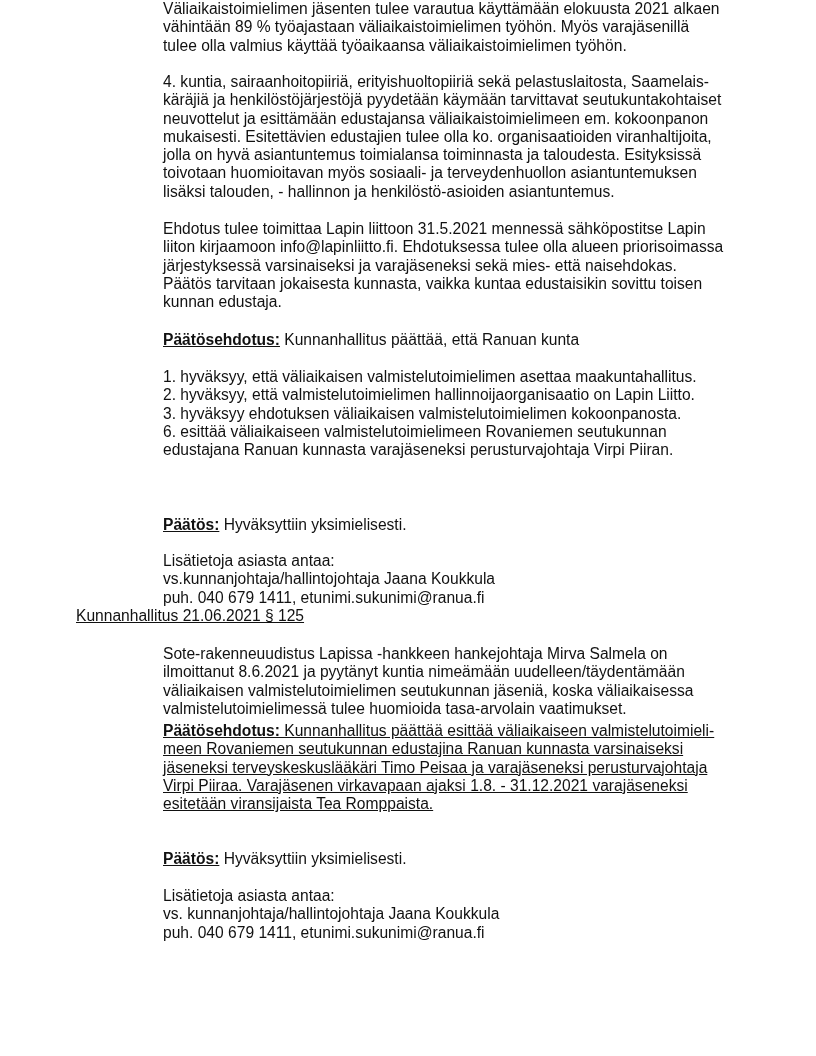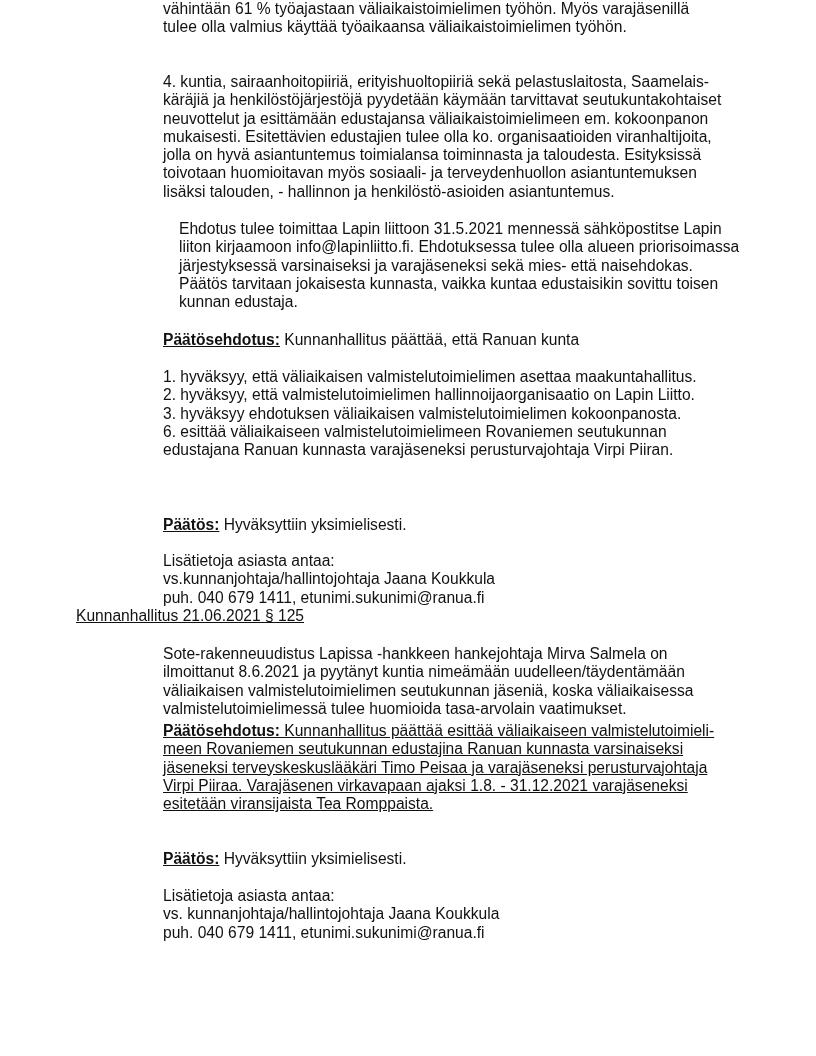--- a/index.html
+++ b/index.html
@@ -7,35 +7,36 @@
          font-family: "Liberation Sans", sans-serif; font-size: 15.6px; color: #111; }
   .block { position: absolute; left: 163px; width: 600px; }
   .line { height: 18.3px; line-height: 18.3px; white-space: nowrap; }
   .lbl { font-weight: bold; text-decoration: underline; }
   .heading { position: absolute; left: 76px; white-space: nowrap; line-height: 18.3px; text-decoration: underline; }
 </style>
 </head>
 <body>
 
 <div class="block" style="top:0px;">
-  <div class="line">vähintään 61 % työajastaan väliaikaistoimielimen työhön. Myös varajäsenillä</div>
+  <div class="line">Väliaikaistoimielimen jäsenten tulee varautua käyttämään elokuusta 2021 alkaen</div>
+  <div class="line">vähintään 89 % työajastaan väliaikaistoimielimen työhön. Myös varajäsenillä</div>
   <div class="line">tulee olla valmius käyttää työaikaansa väliaikaistoimielimen työhön.</div>
 </div>
 
 <div class="block" style="top:73px;">
   <div class="line">4. kuntia, sairaanhoitopiiriä, erityishuoltopiiriä sekä pelastuslaitosta, Saamelais-</div>
   <div class="line">käräjiä ja henkilöstöjärjestöjä pyydetään käymään tarvittavat seutukuntakohtaiset</div>
   <div class="line">neuvottelut ja esittämään edustajansa väliaikaistoimielimeen em. kokoonpanon</div>
   <div class="line">mukaisesti. Esitettävien edustajien tulee olla ko. organisaatioiden viranhaltijoita,</div>
   <div class="line">jolla on hyvä asiantuntemus toimialansa toiminnasta ja taloudesta. Esityksissä</div>
   <div class="line">toivotaan huomioitavan myös sosiaali- ja terveydenhuollon asiantuntemuksen</div>
   <div class="line">lisäksi talouden, - hallinnon ja henkilöstö-asioiden asiantuntemus.</div>
 </div>
 
-<div class="block" style="top:220px;margin-left:16px;">
+<div class="block" style="top:220px;">
   <div class="line">Ehdotus tulee toimittaa Lapin liittoon 31.5.2021 mennessä sähköpostitse Lapin</div>
   <div class="line">liiton kirjaamoon info@lapinliitto.fi. Ehdotuksessa tulee olla alueen priorisoimassa</div>
   <div class="line">järjestyksessä varsinaiseksi ja varajäseneksi sekä mies- että naisehdokas.</div>
   <div class="line">Päätös tarvitaan jokaisesta kunnasta, vaikka kuntaa edustaisikin sovittu toisen</div>
   <div class="line">kunnan edustaja.</div>
 </div>
 
 <div class="block" style="top:331px;">
   <div class="line">
     <span class="lbl">Päätösehdotus:</span><span> Kunnanhallitus päättää, että Ranuan kunta</span>

